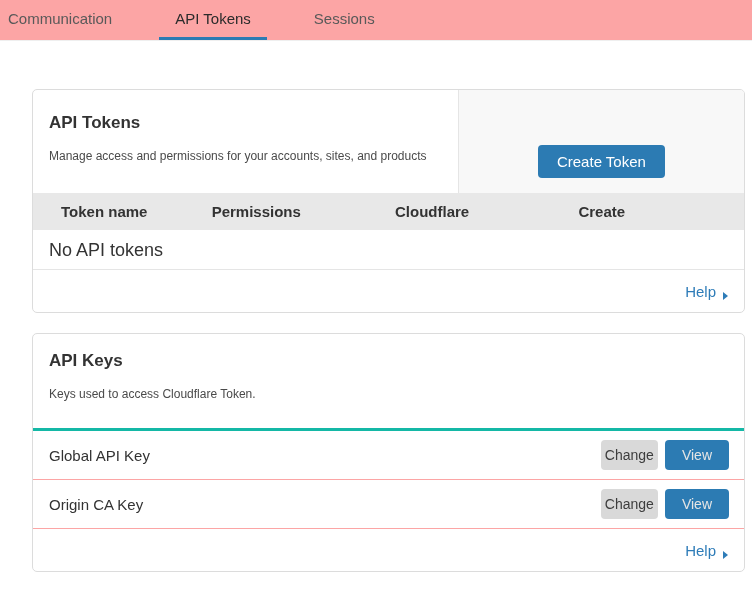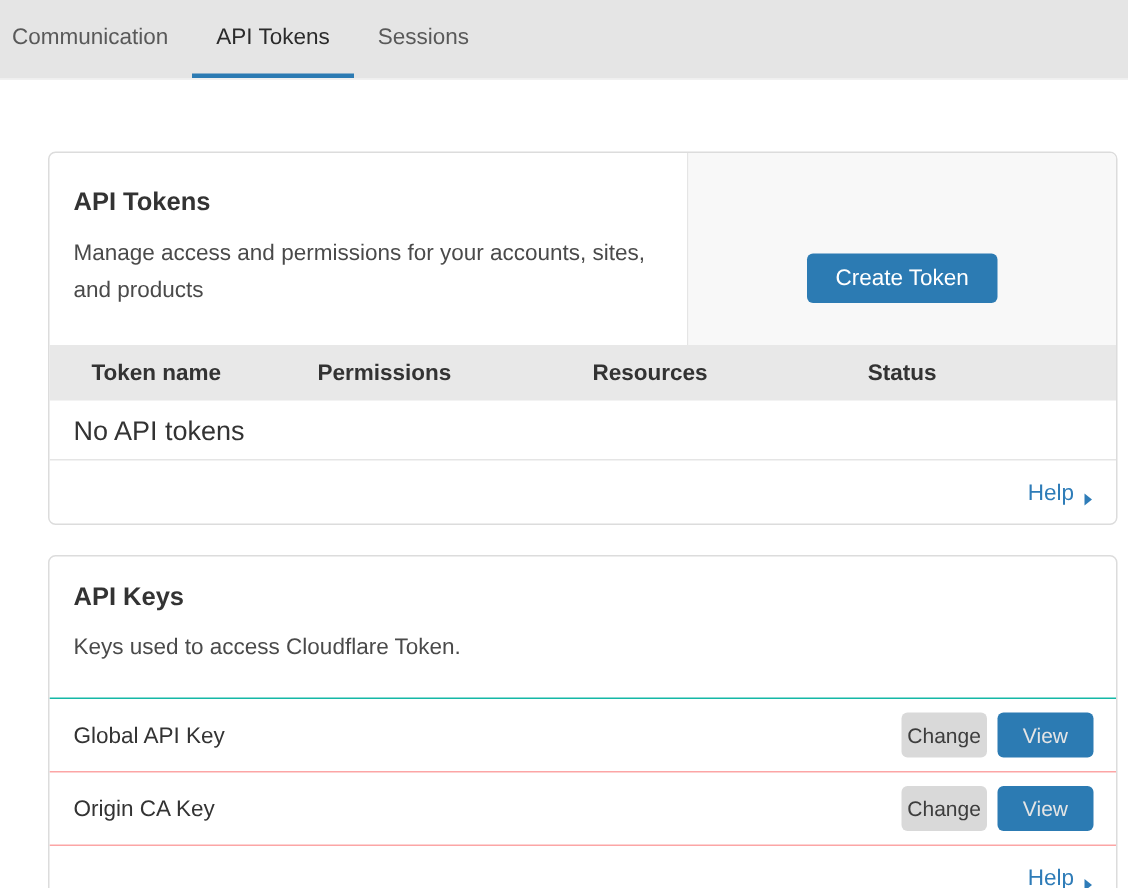--- a/index.html
+++ b/index.html
@@ -8,26 +8,27 @@
     font-family: "Liberation Sans", sans-serif;
     background: #ffffff;
     color: #333333;
     width: 752px;
     height: 592px;
     overflow: hidden;
   }
 
   
   .tabbar {
-    height: 53px;
-    background: #e5e5e5;
+    height: 41px;
+    background: #fca5a5;
     border-bottom: 1px solid #efefef;
     display: flex;
     align-items: stretch;
     padding-left: 8px;
+    gap: 31px;
   }
   .tab {
     display: flex;
     align-items: center;
     padding: 0 16px;
     font-size: 15px;
     color: #595959;
     border-bottom: 3px solid transparent;
     cursor: pointer;
     white-space: nowrap;
@@ -63,21 +64,21 @@
     align-items: center;
     justify-content: center;
   }
   .card-title {
     font-size: 17px;
     font-weight: bold;
     color: #333333;
     margin-bottom: 11px;
   }
   .card-desc {
-    font-size: 15px;
+    font-size: 12px;
     color: #4a4a4a;
     line-height: 25px;
     max-width: 400px;
   }
 
   .btn {
     display: inline-block;
     border: none;
     border-radius: 4px;
     font-family: "Liberation Sans", sans-serif;
@@ -145,21 +146,21 @@
     width: 0; height: 0;
     border-left: 5px solid #2e7cb8;
     border-top: 4px solid transparent;
     border-bottom: 4px solid transparent;
     margin-left: 7px;
   }
 
   
   .keys-head {
     padding: 17px 16px 21px 16px;
-    border-bottom: 1px solid #14b8a6;
+    border-bottom: 3px solid #14b8a6;
   }
   .key-row {
     display: flex;
     align-items: center;
     height: 49px;
     padding: 0 15px 0 16px;
     border-bottom: 1px solid #fca5a5;
   }
   .key-label { flex: 1 1 auto; font-size: 15px; color: #333333; }
   .key-row .btn-gray { margin-right: 7px; }
@@ -182,22 +183,22 @@
         <div class="card-desc">Manage access and permissions for your accounts, sites, and products</div>
       </div>
       <div class="card-head-right">
         <button class="btn btn-primary">Create Token</button>
       </div>
     </div>
 
     <div class="table-head">
       <div>Token name</div>
       <div>Permissions</div>
-      <div>Resources</div>
-      <div>Status</div>
+      <div>Cloudflare</div>
+      <div>Create</div>
     </div>
 
     <div class="table-empty-row">No API tokens</div>
 
     <div class="help-row">
       <a class="help-link">
         <span>Help</span>
         <span class="help-arrow"></span>
       </a>
     </div>

